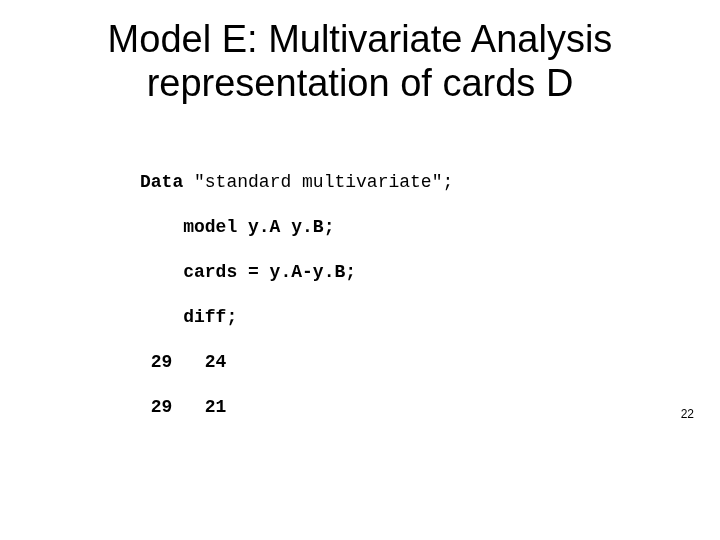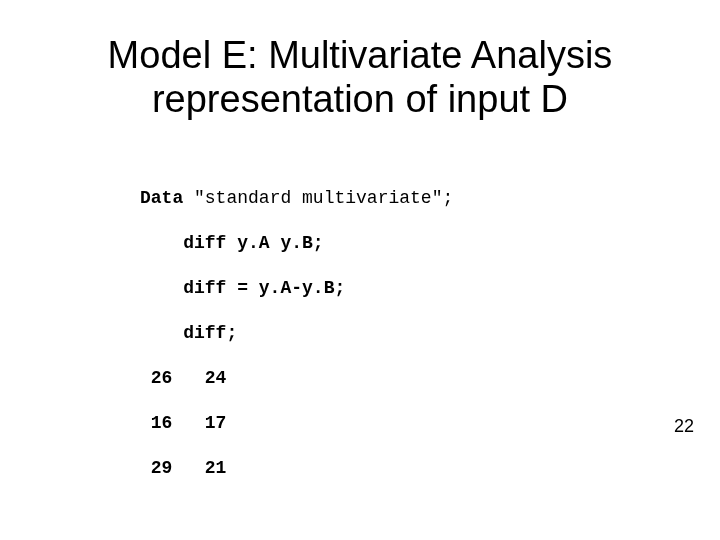--- a/index.html
+++ b/index.html
@@ -10,21 +10,20 @@
     background: #ffffff;
     font-family: Arial, Helvetica, sans-serif;
     color: #000000;
     overflow: hidden;
   }
   .slide {
     position: relative;
     width: 720px;
     height: 445px;
     box-sizing: border-box;
-    margin-top: 16px;
   }
   .title {
     position: absolute;
     top: 18px;
     left: 0;
     right: 0;
     text-align: center;
     font-size: 38px;
     line-height: 1.15;
     font-weight: 400;
@@ -39,41 +38,40 @@
     white-space: pre;
     font-weight: bold;
   }
   .code-line .plain {
     font-weight: normal;
   }
   .page-num {
     position: absolute;
     right: 26px;
     bottom: 24px;
-    font-size: 18px;
+    font-size: 12px;
     color: #000;
   }
 </style>
 </head>
 <body>
 
 <div class="slide">
 
   <div class="title">
     <span>Model E: Multivariate Analysis</span><br>
-    <span>representation of input D</span>
+    <span>representation of cards D</span>
   </div>
 
   <div class="code-block">
 <div class="code-line"><span>Data </span><span class="plain">"standard multivariate";</span></div>
-<div class="code-line plain">    diff y.A y.B;</div>
-<div class="code-line plain">    diff = y.A-y.B;</div>
+<div class="code-line plain">    model y.A y.B;</div>
+<div class="code-line plain">    cards = y.A-y.B;</div>
 <div class="code-line plain">    diff;</div>
-<div class="code-line plain"> 26   24</div>
-<div class="code-line plain"> 16   17</div>
+<div class="code-line plain"> 29   24</div>
 <div class="code-line plain"> 29   21</div>
 
 
 
 
 
 
 
   </div>
 

